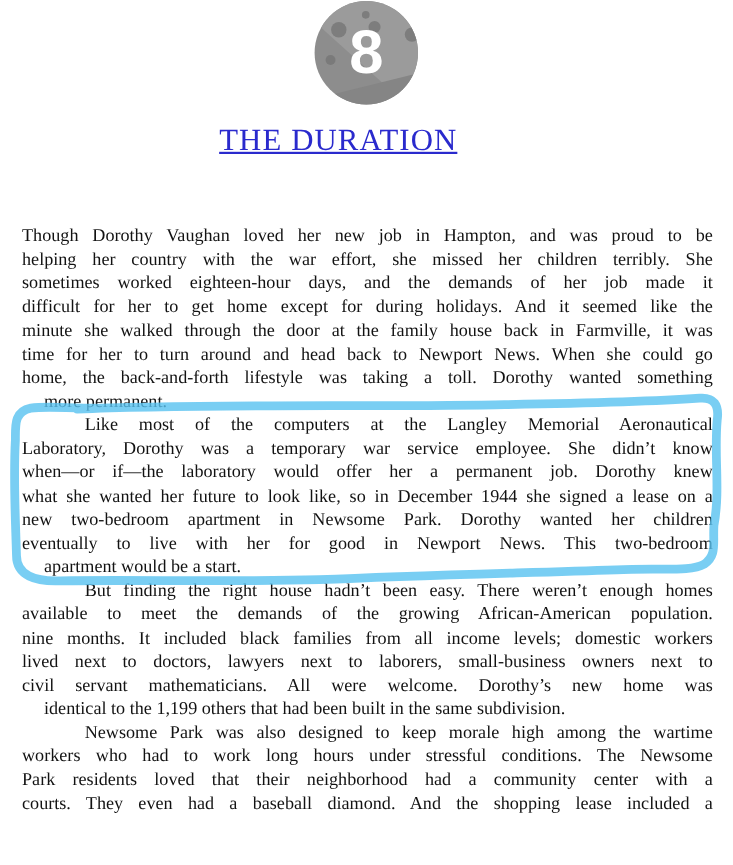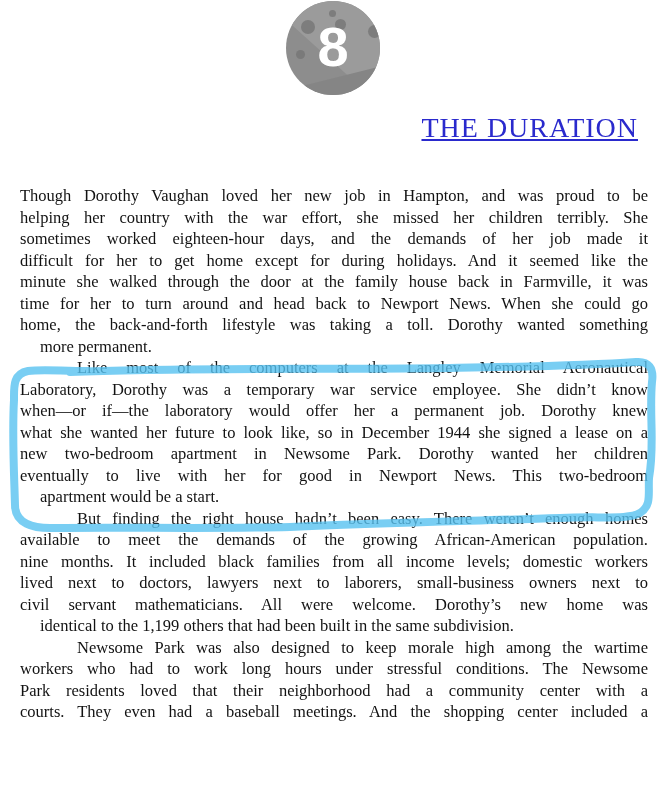--- a/index.html
+++ b/index.html
@@ -59,37 +59,36 @@
     padding-bottom: 2px;
     box-sizing: border-box;
   }
 
   
   .title-wrap {
     position: absolute;
     top: 112px;
     left: 0;
     width: 615px;
-    text-align: right;
-    margin-left: 23px;
+    text-align: center;
   }
   .chapter-title {
     font-family: "Liberation Serif", serif;
     font-size: 28px;
     font-weight: normal;
     letter-spacing: 1px;
     color: #2a2acd;
     text-decoration: underline;
     cursor: pointer;
   }
 
   
   .article {
     position: absolute;
-    top: 185px;
+    top: 203px;
     left: 20px;
     width: 628px;
     font-size: 16.5px;
     line-height: 21.5px;
     color: #121212;
   }
   .line {
     text-align: justify;
     text-align-last: justify;
     white-space: normal;
@@ -145,21 +144,21 @@
       <div class="line final">apartment would be a start.</div>
       <div class="line indent">But finding the right house hadn’t been easy. There weren’t enough homes</div>
       <div class="line">available to meet the demands of the growing African-American population.</div>
       <div class="line">nine months. It included black families from all income levels; domestic workers</div>
       <div class="line">lived next to doctors, lawyers next to laborers, small-business owners next to</div>
       <div class="line">civil servant mathematicians. All were welcome. Dorothy’s new home was</div>
       <div class="line final">identical to the 1,199 others that had been built in the same subdivision.</div>
       <div class="line indent">Newsome Park was also designed to keep morale high among the wartime</div>
       <div class="line">workers who had to work long hours under stressful conditions. The Newsome</div>
       <div class="line">Park residents loved that their neighborhood had a community center with a</div>
-      <div class="line">courts. They even had a baseball meetings. And the shopping center included a</div>
+      <div class="line">courts. They even had a baseball diamond. And the shopping lease included a</div>
     </div>
 
   <svg class="annotation-layer" viewBox="0 0 666 786" xmlns="http://www.w3.org/2000/svg">
     <path d="M 70 372
              C 180 367, 330 370, 450 368
              C 510 367, 580 366, 636 362
              C 649 361, 654 368, 652 382
              C 649 415, 655 445, 649 478
              C 648 494, 652 505, 640 513
              C 628 520, 600 516, 560 518

